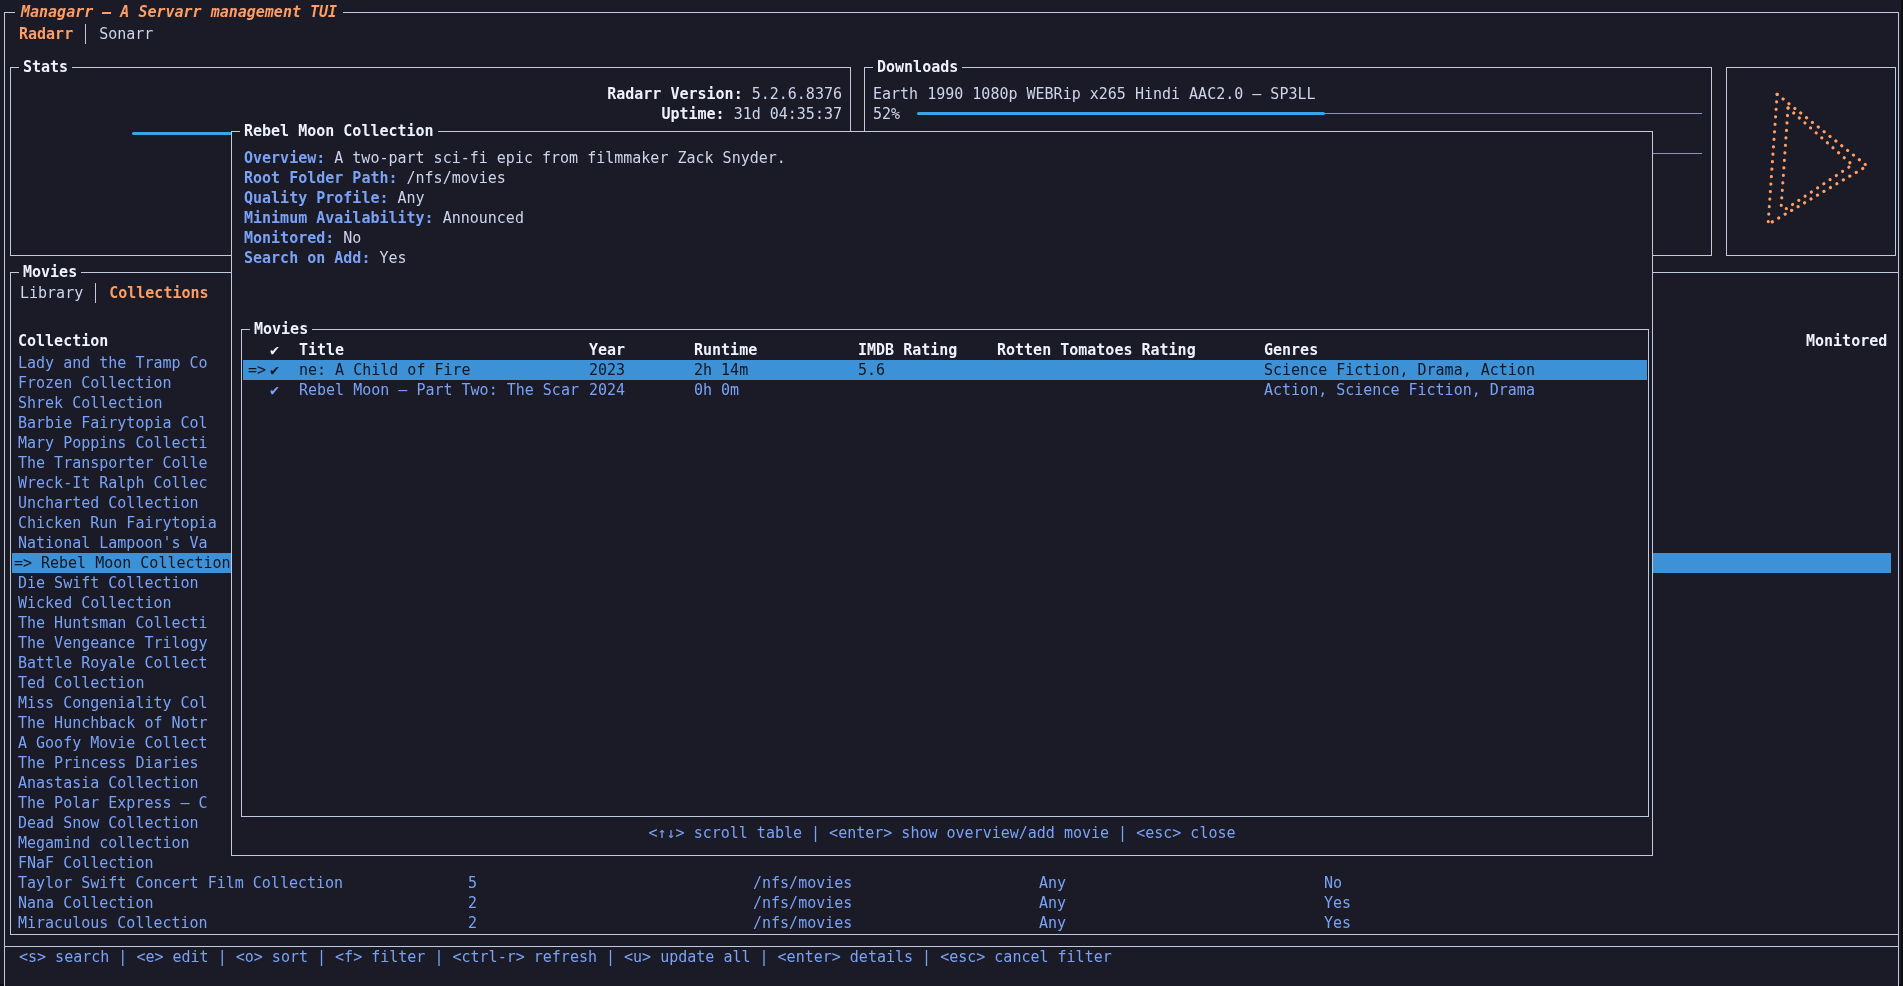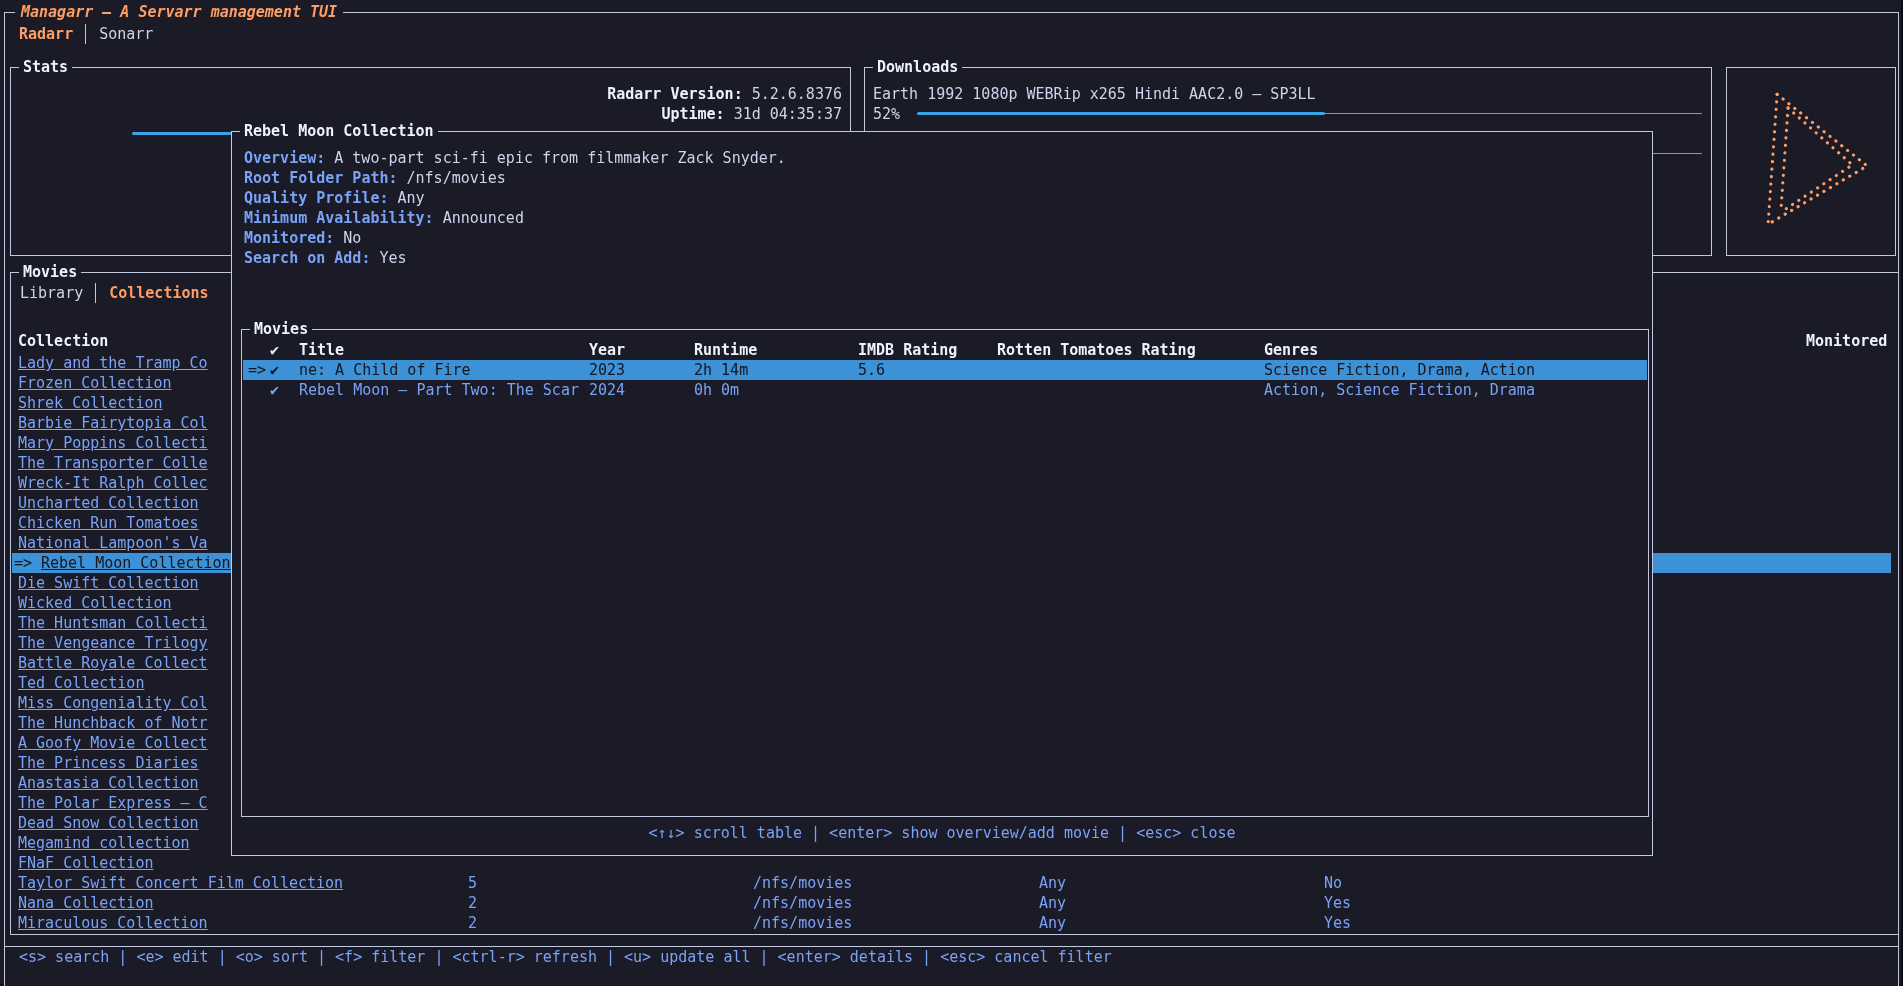--- a/index.html
+++ b/index.html
@@ -46,21 +46,21 @@
   .ltab.active{color:var(--orange);font-weight:bold;}
   .ltab + .ltab{margin-left:12px;padding-left:13px;border-left:1px solid var(--border);}
   .chead{position:absolute;top:58px;height:20px;font-weight:bold;color:var(--fg_bold);white-space:pre;}
   .chead.left{left:7px;}
   .chead.right{left:1795px;}
   .crows{position:absolute;left:1px;top:80px;width:1879px;}
   .crow{position:relative;height:20px;color:var(--blue);white-space:pre;}
   .crow.selected{background:var(--highlight);color:var(--highlight_fg);}
   .crow span{position:absolute;top:0;white-space:pre;}
   .c-pre{left:2px;}
-  .c-name{left:6px;text-decoration:underline;}
+  .c-name{left:6px;}
   .crow.selected .c-name{left:29px;}
   .c-count{left:456px;}
   .c-path{left:741px;}
   .c-quality{left:1027px;}
   .c-mon{left:1312px;}
   
   .modal{position:absolute;left:231px;top:131px;width:1422px;height:725px;border:1px solid var(--border);background:var(--bg);z-index:10;}
   .modal-fields{position:absolute;left:12px;top:16px;right:12px;}
   .mfrow{height:20px;white-space:pre;}
   .mfrow .flbl{font-weight:bold;color:var(--blue);}
@@ -102,21 +102,21 @@
       </div>
       <div class="srow"><span class="lbl">Root Folders:</span></div>
       <div class="srow"><span>/nfs/movies: 11511.43 GB</span></div>
     </div>
   </div>
 
   <div class="panel downloads-panel">
     <span class="ptitle">Downloads</span>
     <div class="dl-body">
       <div class="rep"><div class="dl-item">
-          <div class="dl-name">Earth 1992 1080p WEBRip x265 Hindi AAC2.0 – SP3LL</div>
+          <div class="dl-name">Earth 1990 1080p WEBRip x265 Hindi AAC2.0 – SP3LL</div>
           <div class="dl-grow">
             <span class="dl-pct">52%</span>
             <span class="gauge">
                 <span class="g-rest"></span>
                 <span class="g-fill" style="width: 52%;"></span>
               </span>
           </div>
         </div><div class="dl-item">
           <div class="dl-name"></div>
           <div class="dl-grow">
@@ -209,21 +209,21 @@
         <div class="crow">
         <span class="c-pre"></span>
         <span class="c-name">Uncharted Collection</span>
         <span class="c-count"></span>
         <span class="c-path"></span>
         <span class="c-quality"></span>
         <span class="c-mon"></span>
       </div>
         <div class="crow">
         <span class="c-pre"></span>
-        <span class="c-name">Chicken Run Tomatoes</span>
+        <span class="c-name">Chicken Run Fairytopia</span>
         <span class="c-count"></span>
         <span class="c-path"></span>
         <span class="c-quality"></span>
         <span class="c-mon"></span>
       </div>
         <div class="crow">
         <span class="c-pre"></span>
         <span class="c-name">National Lampoon's Va</span>
         <span class="c-count"></span>
         <span class="c-path"></span>

